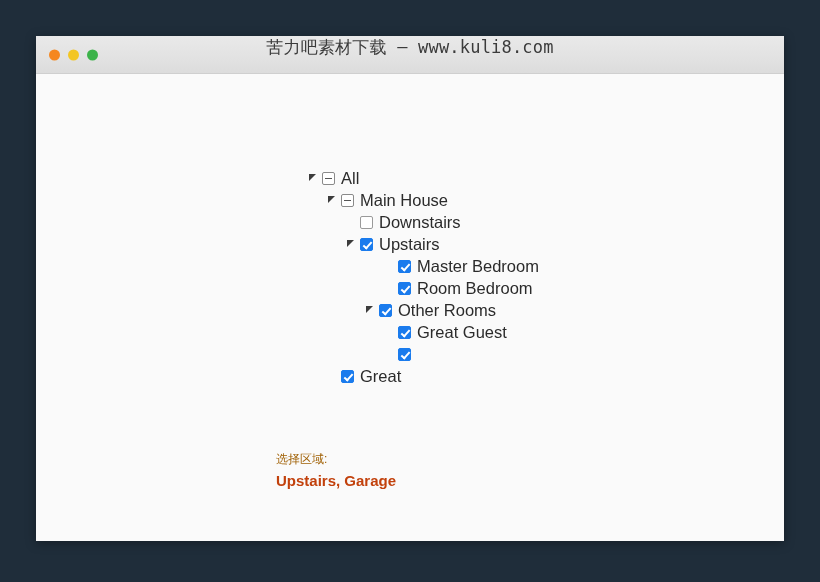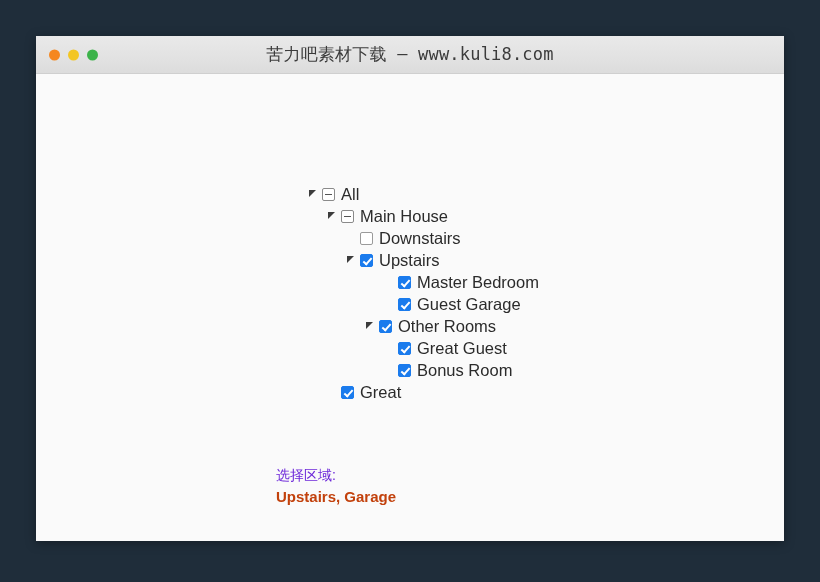--- a/index.html
+++ b/index.html
@@ -24,21 +24,21 @@
     background: #fafafa;
     box-shadow: 0 2px 10px rgba(0,0,0,0.35);
     overflow: hidden;
   }
   .titlebar {
     position: relative;
     height: 37px;
     background: linear-gradient(to bottom, #e9e9e9 0%, #e2e2e2 60%, #dcdcdc 100%);
     border-bottom: 1px solid #cfcfcf;
     display: flex;
-    align-items: center;
+    align-items: flex-start;
   }
   .traffic-lights {
     position: absolute;
     left: 13px;
     top: 50%;
     transform: translateY(-50%);
     display: flex;
     gap: 8px;
   }
   .dot {
@@ -59,21 +59,20 @@
     color: #3b3b3b;
     letter-spacing: 0.2px;
     white-space: nowrap;
   }
 
   
   .content {
     position: relative;
     height: 468px;
     background: #fafafa;
-    margin-top: 16px;
   }
 
   .tree {
     position: absolute;
     left: 270px;
     top: 93px;
   }
   .tree-row {
     display: flex;
     align-items: center;
@@ -152,22 +151,22 @@
     line-height: 22px;
   }
 
   
   .footer {
     position: absolute;
     left: 240px;
     top: 375px;
   }
   .footer-label {
-    font-size: 14px;
-    color: #6d28d9;
+    font-size: 12px;
+    color: #a16207;
     line-height: 20px;
   }
   .footer-value {
     font-size: 15px;
     font-weight: bold;
     color: #c2410c;
     line-height: 21px;
     margin-top: 1px;
   }
 </style>
@@ -215,39 +214,38 @@
         <div class="tree-row">
           <span class="indent" style="width: 76px;"></span>
           <span class="twisty empty"></span>
           <span class="cb checked"></span>
           <span class="node-label">Master Bedroom</span>
         </div>
         <div class="tree-row">
           <span class="indent" style="width: 76px;"></span>
           <span class="twisty empty"></span>
           <span class="cb checked"></span>
-          <span class="node-label">Guest Garage</span>
+          <span class="node-label">Room Bedroom</span>
         </div>
         <div class="tree-row">
           <span class="indent" style="width: 57px;"></span>
           <span class="twisty expanded"></span>
           <span class="cb checked"></span>
           <span class="node-label">Other Rooms</span>
         </div>
         <div class="tree-row">
           <span class="indent" style="width: 76px;"></span>
           <span class="twisty empty"></span>
           <span class="cb checked"></span>
           <span class="node-label">Great Guest</span>
         </div>
         <div class="tree-row">
           <span class="indent" style="width: 76px;"></span>
           <span class="twisty empty"></span>
           <span class="cb checked"></span>
-          <span class="node-label">Bonus Room</span>
         </div>
         <div class="tree-row">
           <span class="indent" style="width: 19px;"></span>
           <span class="twisty empty"></span>
           <span class="cb checked"></span>
           <span class="node-label">Great</span>
         </div>
       </div>
 
     <div class="footer">

